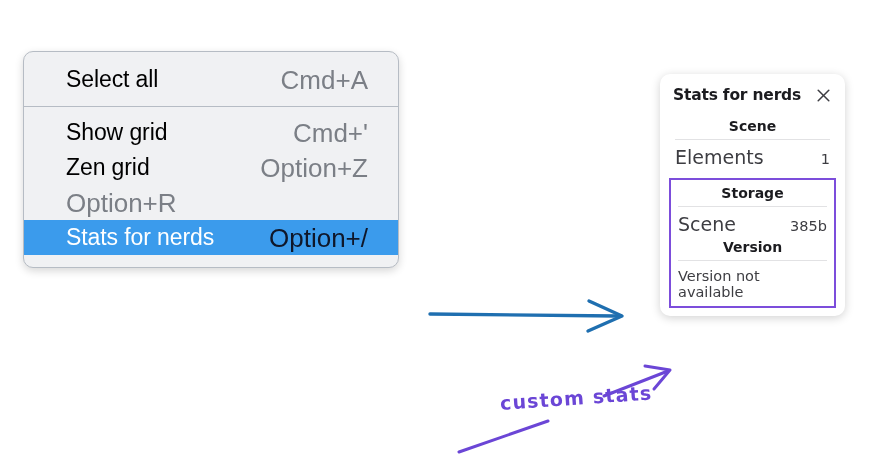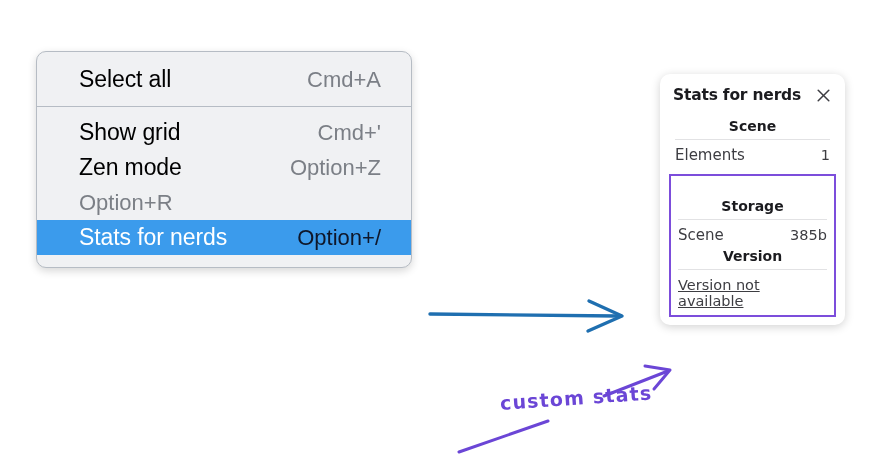--- a/index.html
+++ b/index.html
@@ -12,21 +12,21 @@
     height: 461px;
     position: relative;
     overflow: hidden;
     font-family: "Liberation Sans", sans-serif;
     -webkit-font-smoothing: antialiased;
   }
 
   
   .context-menu {
     position: absolute;
-    left: 36px;
+    left: 23px;
     top: 51px;
     width: 374px;
     background: #f0f1f3;
     border: 1px solid #b6bcc4;
     border-radius: 10px;
     box-shadow: 0 3px 9px rgba(0,0,0,0.16);
     overflow: hidden;
     padding-bottom: 12px;
   }
   .menu-group {
@@ -50,21 +50,21 @@
     box-sizing: border-box;
     cursor: default;
   }
   .menu-item .label {
     font-size: 23px;
     color: #000000;
     letter-spacing: -0.1px;
     line-height: 1;
   }
   .menu-item .shortcut {
-    font-size: 22px;
+    font-size: 26px;
     color: #7b7f86;
     line-height: 1;
     text-align: center;
   }
   .menu-item.selected {
     background: #3b9bec;
   }
   .menu-item.selected .label {
     color: #ffffff;
   }
@@ -118,43 +118,41 @@
     background: #e2e2e4;
     margin: 0 2px 3px 2px;
   }
   .stat-row {
     display: flex;
     justify-content: space-between;
     align-items: baseline;
     padding: 3px 2px;
   }
   .stat-key {
-    font-size: 15px;
+    font-size: 19px;
     color: #3d3d42;
   }
   .stat-val {
     font-size: 14.5px;
     color: #3d3d42;
   }
   .plain-row {
     font-size: 14.5px;
     color: #3d3d42;
     padding: 4px 2px 1px 2px;
-    text-decoration: underline;
   }
 
   
   .highlight-box {
     border: 2px solid #7c4ddb;
     margin: 7px -4px -4px -4px;
     padding: 3px 5px 5px 5px;
   }
   .highlight-box .section-title:first-child {
     padding-top: 2px;
-    margin-top: 17px;
   }
 
   
   .annot-layer {
     position: absolute;
     left: 0; top: 0;
     width: 873px; height: 461px;
     pointer-events: none;
   }
   .handwriting {
@@ -184,21 +182,21 @@
   </div>
 
   <div class="menu-sep"></div>
 
   <div class="menu-group">
     <div class="menu-item">
       <span class="label">Show grid</span>
       <span class="shortcut">Cmd+'</span>
     </div>
     <div class="menu-item">
-      <span class="label">Zen mode</span>
+      <span class="label">Zen grid</span>
       <span class="shortcut">Option+Z</span>
     </div>
     <div class="menu-item">
       <span class="shortcut">Option+R</span>
     </div>
     <div class="menu-item selected">
       <span class="label">Stats for nerds</span>
       <span class="shortcut">Option+/</span>
     </div>
   </div>

